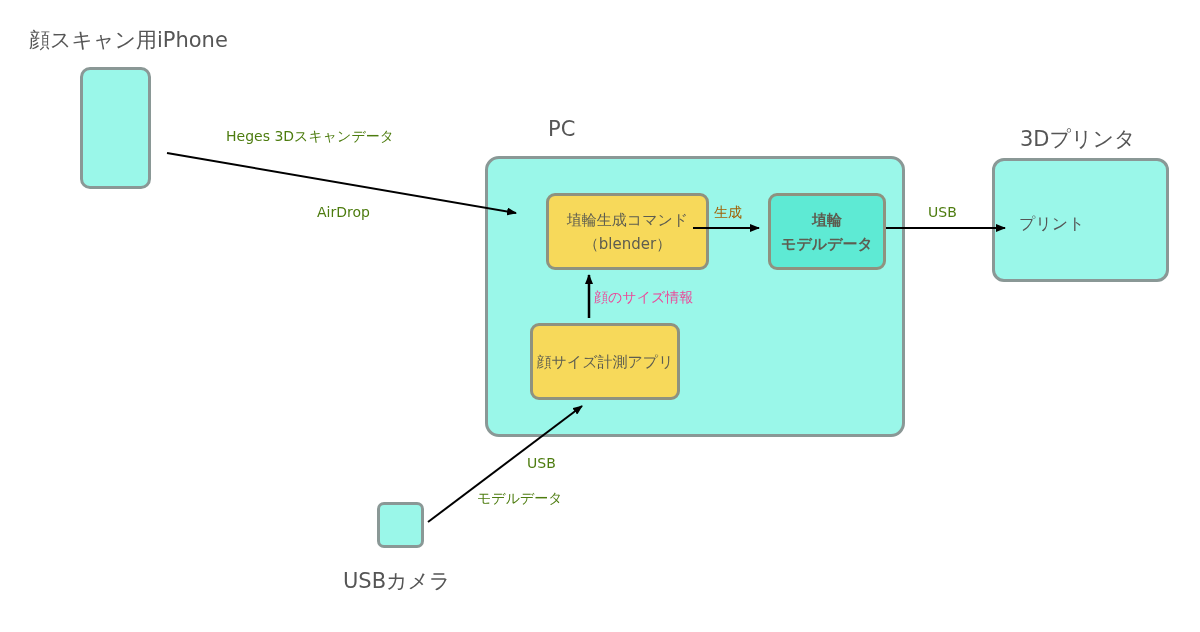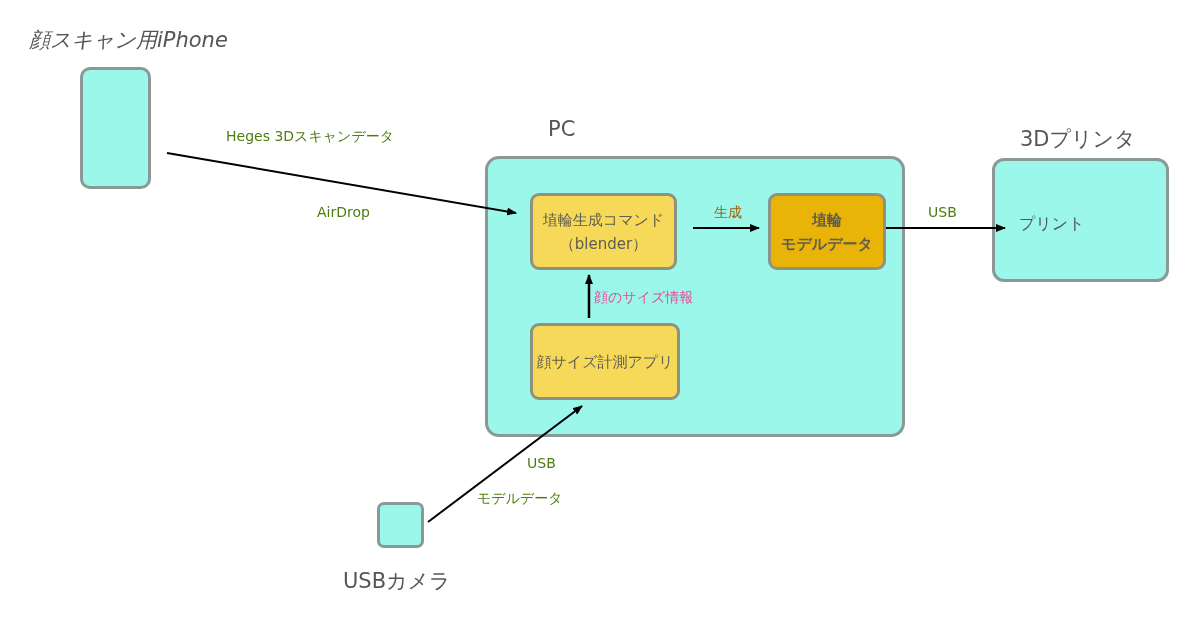--- a/index.html
+++ b/index.html
@@ -5,38 +5,38 @@
   html, body { margin: 0; padding: 0; background: #ffffff; }
   body { width: 1200px; height: 632px; position: relative; overflow: hidden;
          font-family: "DejaVu Sans", "Liberation Sans", sans-serif; color: #555555; }
   .abs { position: absolute; }
   .title { font-size: 21px; color: #555555; white-space: nowrap; }
   .label { font-size: 14px; color: #4d7c0f; white-space: nowrap; }
   .cyan { background: #9af7e9; border: 3px solid #8a9896; box-sizing: border-box; }
   .yellow { background: #f7d95a; border: 3px solid #8f927f; box-sizing: border-box; border-radius: 9px;
             display: flex; flex-direction: column; align-items: center; justify-content: center;
             font-size: 15px; color: #5d5d50; text-align: center; line-height: 24px; }
-  .orange { background: #eab308; border: 3px solid #8f927f; box-sizing: border-box; border-radius: 9px;
+  .orange { background: #5eead4; border: 3px solid #8f927f; box-sizing: border-box; border-radius: 9px;
             display: flex; flex-direction: column; align-items: center; justify-content: center;
             font-size: 15px; font-weight: bold; color: #5d5d50; text-align: center; line-height: 24px; }
   svg.arrows { position: absolute; left: 0; top: 0; }
 </style>
 </head>
 <body>
 
-<div class="abs title" style="left:29px; top:26px;font-style:italic;">顔スキャン用iPhone</div>
+<div class="abs title" style="left:29px; top:26px;">顔スキャン用iPhone</div>
 <div class="abs cyan" style="left:80px; top:67px; width:71px; height:122px; border-radius:10px;"></div>
 
 <div class="abs label" style="left:226px; top:128px;">Heges 3Dスキャンデータ</div>
 <div class="abs label" style="left:317px; top:204px;">AirDrop</div>
 
 <div class="abs title" style="left:548px; top:117px;">PC</div>
 <div class="abs cyan" style="left:485px; top:156px; width:420px; height:281px; border-radius:14px;"></div>
 
-<div class="abs yellow" style="left:530px; top:193px; width:147px; height:77px;">
+<div class="abs yellow" style="left:546px; top:193px; width:163px; height:77px;">
   <span>埴輪生成コマンド</span>
   <span>（blender）</span>
 </div>
 
 <div class="abs label" style="left:714px; top:204px; color:#a16207;">生成</div>
 
 <div class="abs orange" style="left:768px; top:193px; width:118px; height:77px;">
   <span>埴輪</span>
   <span>モデルデータ</span>
 </div>

